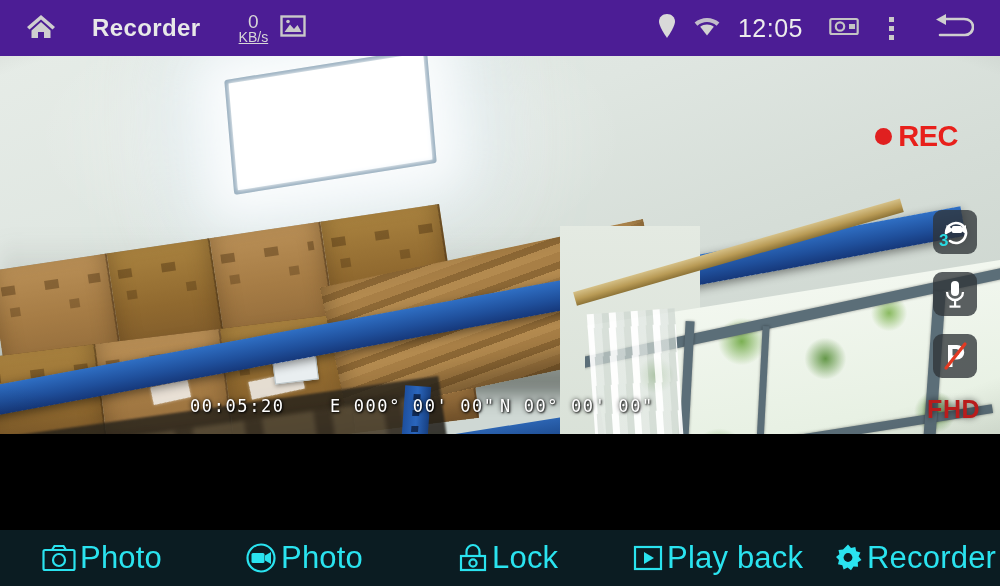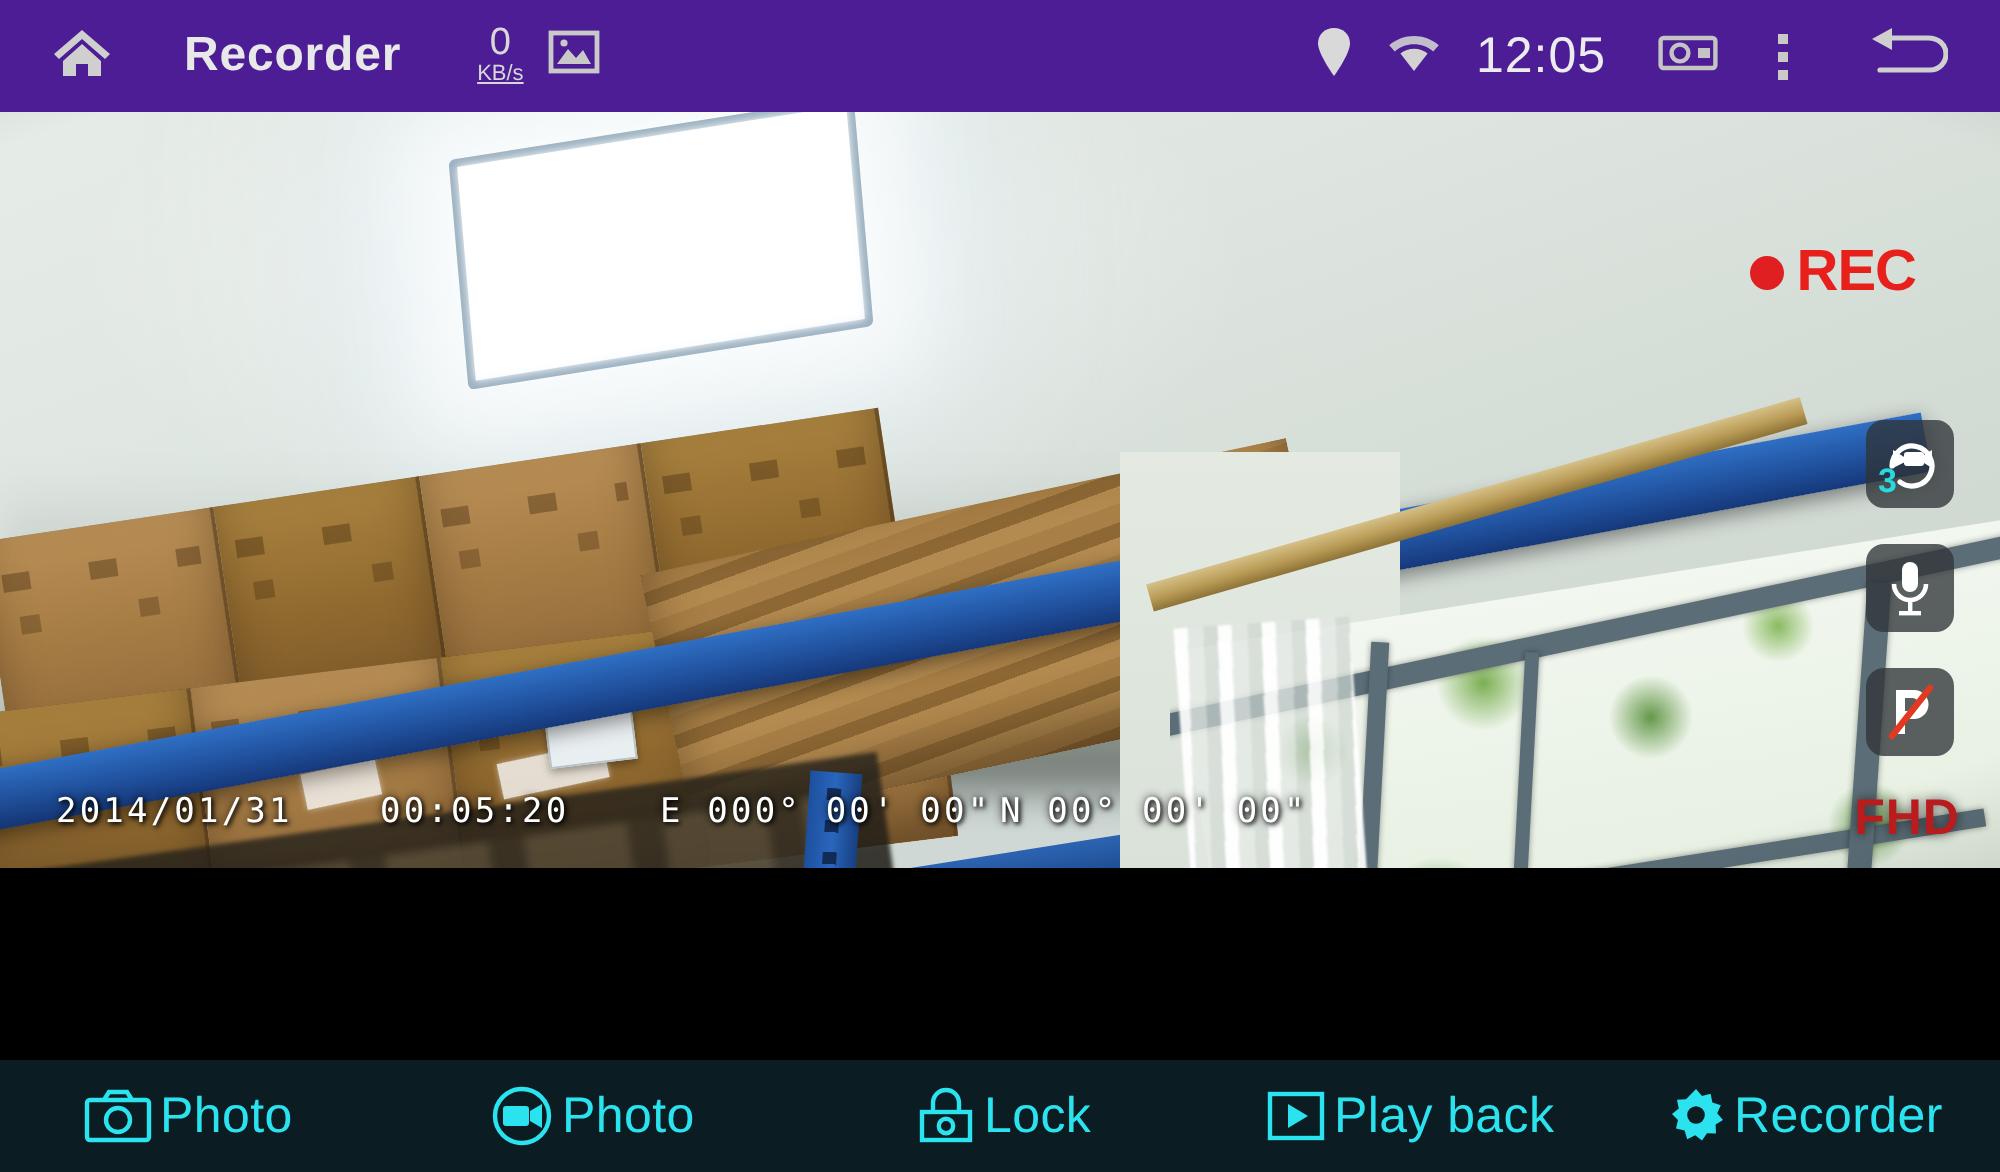--- a/index.html
+++ b/index.html
@@ -23,21 +23,21 @@
   .home-icon { margin-left: 26px; margin-right: 36px; }
   .app-title {
     color: #e8e8e8; font-size: 24px; font-weight: bold;
     letter-spacing: .4px;
   }
   .netspeed {
     margin-left: 38px; display: flex; flex-direction: column;
     align-items: center; justify-content: center; line-height: 1;
   }
   .netspeed .num { color: #d7d7d7; font-size: 19px; line-height: 19px; }
-  .netspeed .unit { color: #d7d7d7; font-size: 11px; line-height: 13px; text-decoration: underline; }
+  .netspeed .unit { color: #d7d7d7; font-size: 14px; line-height: 13px; text-decoration: underline; }
   .gallery-icon { margin-left: 12px; }
   .pin-icon { margin-right: 16px; }
   .wifi-icon { margin-right: 16px; }
   .clock { color: #ececec; font-size: 25px; letter-spacing: .5px; }
   .cam-icon { margin-left: 26px; }
   .kebab { margin-left: 30px; display:flex; flex-direction:column; gap:4px; }
   .kebab span { display:block; width:5px; height:5px; background:#c9c9c9; }
   .back-icon { margin-left: 38px; margin-right: 26px; }
 
   
@@ -267,21 +267,21 @@
     position:absolute; left:0; bottom:0; width:1000px; height:56px;
     background:#0b1c22;
     z-index:40;
   }
   .nav-item{
     position:absolute; top:0; height:56px;
     display:flex; align-items:center; gap:4px;
     cursor:pointer;
   }
   .nav-label{
-    color:#2ae3ef; font-size:25px; letter-spacing:.2px;
+    color:#2ae3ef; font-size:31px; letter-spacing:.2px;
   }
   .nav-icon{ display:flex; align-items:center; }
   .n0 { left:42px; }
   .n1 { left:245px; }
   .n2 { left:458px; }
   .n3 { left:623px;padding-left:10px; }
   .n4 { left:833px; }
 </style>
 </head>
 <body>
@@ -435,21 +435,20 @@
       </div>
       <div class="sq-btn">
         <svg width="30" height="30" viewBox="0 0 30 30">
           <path d="M8 4 L8 26 L12.5 26 L12.5 18.5 L17 18.5 A7.2 7.2 0 0 0 17 4 Z M12.5 8 L16.5 8 A3.3 3.3 0 0 1 16.5 14.5 L12.5 14.5 Z" fill="#fff"></path>
           <line x1="25" y1="3" x2="6" y2="27" stroke="#e23a22" stroke-width="3.2" stroke-linecap="round"></line>
         </svg>
       </div>
     </div>
 
     <div class="osd">
-      <span class="dt">2014/01/31</span>
       <span class="tm">00:05:20</span>
       <span class="lon">E 000° 00' 00"</span>
       <span class="lat">N 00° 00' 00"</span>
     </div>
 
     <div class="fhd">FHD</div>
   </div>
 
   <div class="bottombar">
 

